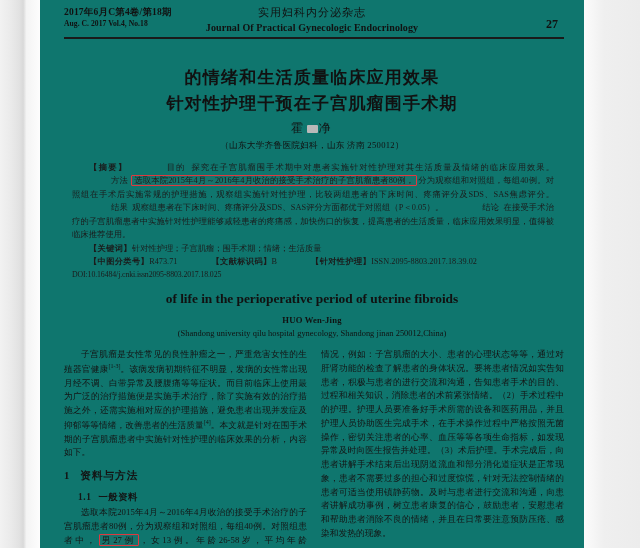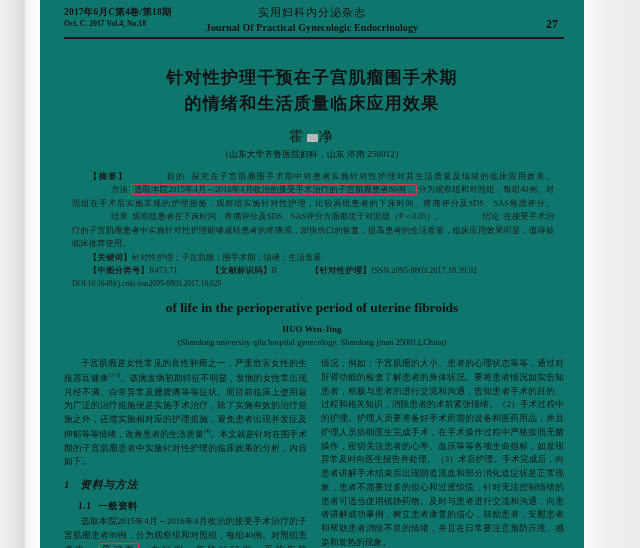--- a/index.html
+++ b/index.html
@@ -118,22 +118,22 @@
     margin-top: 18px;
     text-align: center;
   }
   .title-cn {
     font-size: 17px;
     font-weight: bold;
     letter-spacing: 1.2px;
     line-height: 1.5;
   }
   .author-cn {
-    margin-top: 12px;
-    font-size: 14px;
+    margin-top: 4px;
+    font-size: 12px;
     letter-spacing: 2.5px;
     position: relative;
     display: inline-block;
   }
   .redact {
     display: inline-block;
     width: 11px;
     height: 8px;
     background: #b9b9b9;
     vertical-align: -1px;
@@ -230,21 +230,20 @@
     font-size: 6px;
     vertical-align: super;
     letter-spacing: 0;
   }
 
   .h1 {
     font-size: 10.6px;
     font-weight: bold;
     letter-spacing: 1px;
     margin: 8px 0 4px 0;
-    font-style: italic;
   }
   .h1 .num { margin-right: 10px; }
   .h2 {
     font-size: 9.3px;
     font-weight: bold;
     letter-spacing: .6px;
     margin: 5px 0 2px 14px;
   }
   .h2 .num { margin-right: 7px; }
 
@@ -276,33 +275,33 @@
 <div id="page-shell">
   <div class="edge-top"></div>
   <div class="edge-left"></div>
   <div class="edge-right"></div>
 
   <div id="paper">
 
     <div id="runhead">
       <div class="rh-left">
         <div class="rh-cn">2017年6月C第4卷/第18期</div>
-        <div class="rh-en">Oct. C. 2017 Vol.4, No.18</div>
+        <div class="rh-en">Aug. C. 2017 Vol.4, No.18</div>
       </div>
       <div class="rh-center">
         <div class="rh-journal-cn">实用妇科内分泌杂志</div>
         <div class="rh-journal-en">Journal Of Practical Gynecologic Endocrinology</div>
       </div>
       <div class="rh-page">27</div>
       <div id="runrule"></div>
     </div>
 
     <div id="titleblock">
+      <div class="title-cn">的情绪和生活质量临床应用效果</div>
       <div class="title-cn">针对性护理干预在子宫肌瘤围手术期</div>
-      <div class="title-cn">的情绪和生活质量临床应用效果</div>
       <div class="author-cn"><span>霍</span><span class="redact"></span><span>净</span></div>
       <div class="affil-cn">（山东大学齐鲁医院妇科，山东 济南 250012）</div>
     </div>
 
     <div id="abstract">
       <p class="ab-indent"><span class="lbl-b">【摘要】</span><span class="lbl">目的</span>&nbsp;&nbsp;<span>探究在子宫肌瘤围手术期中对患者实施针对性护理对其生活质量及情绪的临床应用效果。</span><span class="lbl">方法</span>&nbsp;<span class="hl-box">选取本院2015年4月～2016年4月收治的接受手术治疗的子宫肌瘤患者80例，</span><span>分为观察组和对照组，每组40例。对照组在手术后实施常规的护理措施，观察组实施针对性护理，比较两组患者的下床时间、疼痛评分及SDS、SAS焦虑评分。</span><span class="lbl">结果</span>&nbsp;&nbsp;<span>观察组患者在下床时间、疼痛评分及SDS、SAS评分方面都优于对照组（P＜0.05）。</span><span class="lbl">结论</span>&nbsp;&nbsp;<span>在接受手术治疗的子宫肌瘤患者中实施针对性护理能够减轻患者的疼痛感，加快伤口的恢复，提高患者的生活质量，临床应用效果明显，值得被临床推荐使用。</span></p>
 
       <p class="meta-line"><span class="lbl-b">【关键词】</span><span>针对性护理；子宫肌瘤；围手术期；情绪；生活质量</span></p>
 
       <p class="meta-line"><span class="lbl-b">【中图分类号】</span><span>R473.71</span><span class="gap"></span><span class="lbl-b">【文献标识码】</span><span>B</span><span class="gap"></span><span class="lbl-b">【针对性护理】</span><span>ISSN.2095-8803.2017.18.39.02</span></p>

